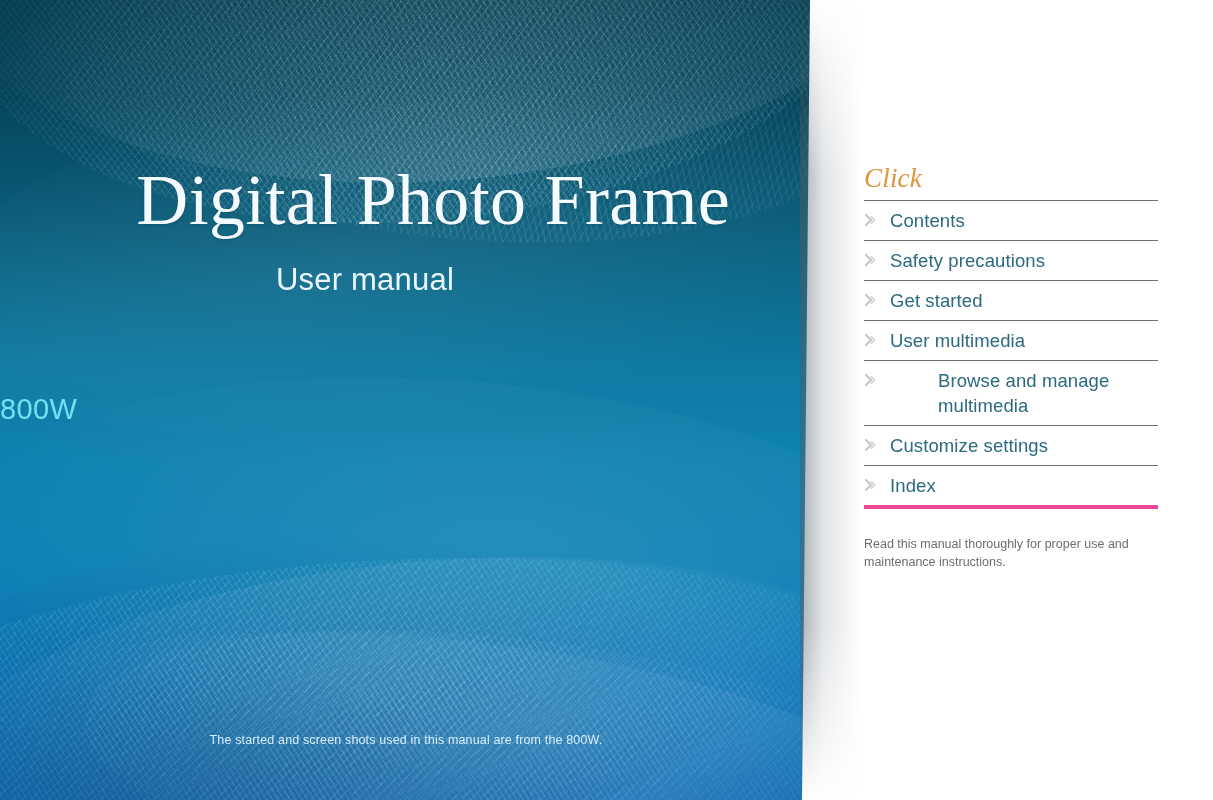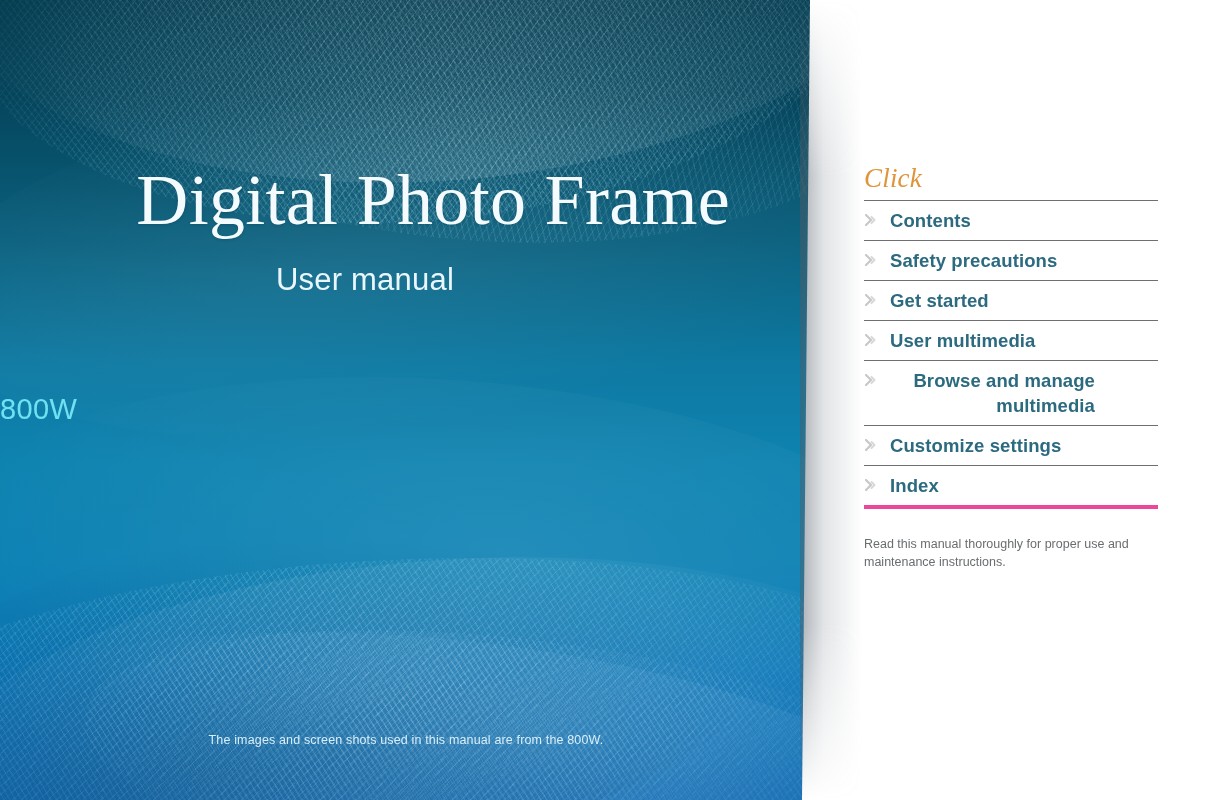--- a/index.html
+++ b/index.html
@@ -165,22 +165,21 @@
   .chev {
     flex:0 0 26px; height:22px;
     display:flex; align-items:center; justify-content:flex-start;
     padding-top:1px;
   }
   .chev svg { display:block; }
 
   .menu-label {
     font-size:18.5px; line-height:25px;
     color:#2c6a80; letter-spacing:.1px;
-    font-weight:700;
-    text-align:right;
+    font-weight:400;
   }
 
   .read-note {
     position:absolute; left:0; top:535px; width:285px;
     font-size:12.5px; line-height:18px; color:#6a6d70;
   }
 </style>
 </head>
 <body>
 
@@ -200,21 +199,21 @@
     <div class="mesh mesh-b"></div>
     <div class="mesh mesh-c"></div>
     <div class="mesh mesh-d"></div>
 
     <div class="cover-text">
       <div class="main-title">Digital Photo Frame</div>
       <div class="sub-title">User manual</div>
       <div class="models">
         <div>800W</div>
       </div>
-      <div class="cover-note">The images and screen shots used in this manual are from the 800W.</div>
+      <div class="cover-note">The started and screen shots used in this manual are from the 800W.</div>
     </div>
   </div>
 
   <div class="edge-shadow"></div>
 
   <div class="menu-panel">
 
     <div class="click-heading">Click</div>
 
     <div class="menu-list">
@@ -259,21 +258,21 @@
         <span class="menu-label">User multimedia</span>
       </div>
 
       <div class="menu-item">
         <span class="chev">
           <svg width="16" height="16" viewBox="0 0 16 16">
               <path d="M2 3 L7 8 L2 13" fill="none" stroke="#c6c8ca" stroke-width="2.2" stroke-linecap="round" stroke-linejoin="round"></path>
               <path d="M7.5 5 L10.5 8 L7.5 11" fill="none" stroke="#d6d8da" stroke-width="2" stroke-linecap="round" stroke-linejoin="round"></path>
             </svg>
         </span>
-        <span class="menu-label" style="max-width:205px;">Browse and manage multimedia</span>
+        <span class="menu-label" style="max-width:205px;margin-left:48px;">Browse and manage multimedia</span>
       </div>
 
       <div class="menu-item">
         <span class="chev">
           <svg width="16" height="16" viewBox="0 0 16 16">
               <path d="M2 3 L7 8 L2 13" fill="none" stroke="#c6c8ca" stroke-width="2.2" stroke-linecap="round" stroke-linejoin="round"></path>
               <path d="M7.5 5 L10.5 8 L7.5 11" fill="none" stroke="#d6d8da" stroke-width="2" stroke-linecap="round" stroke-linejoin="round"></path>
             </svg>
         </span>
         <span class="menu-label">Customize settings</span>

